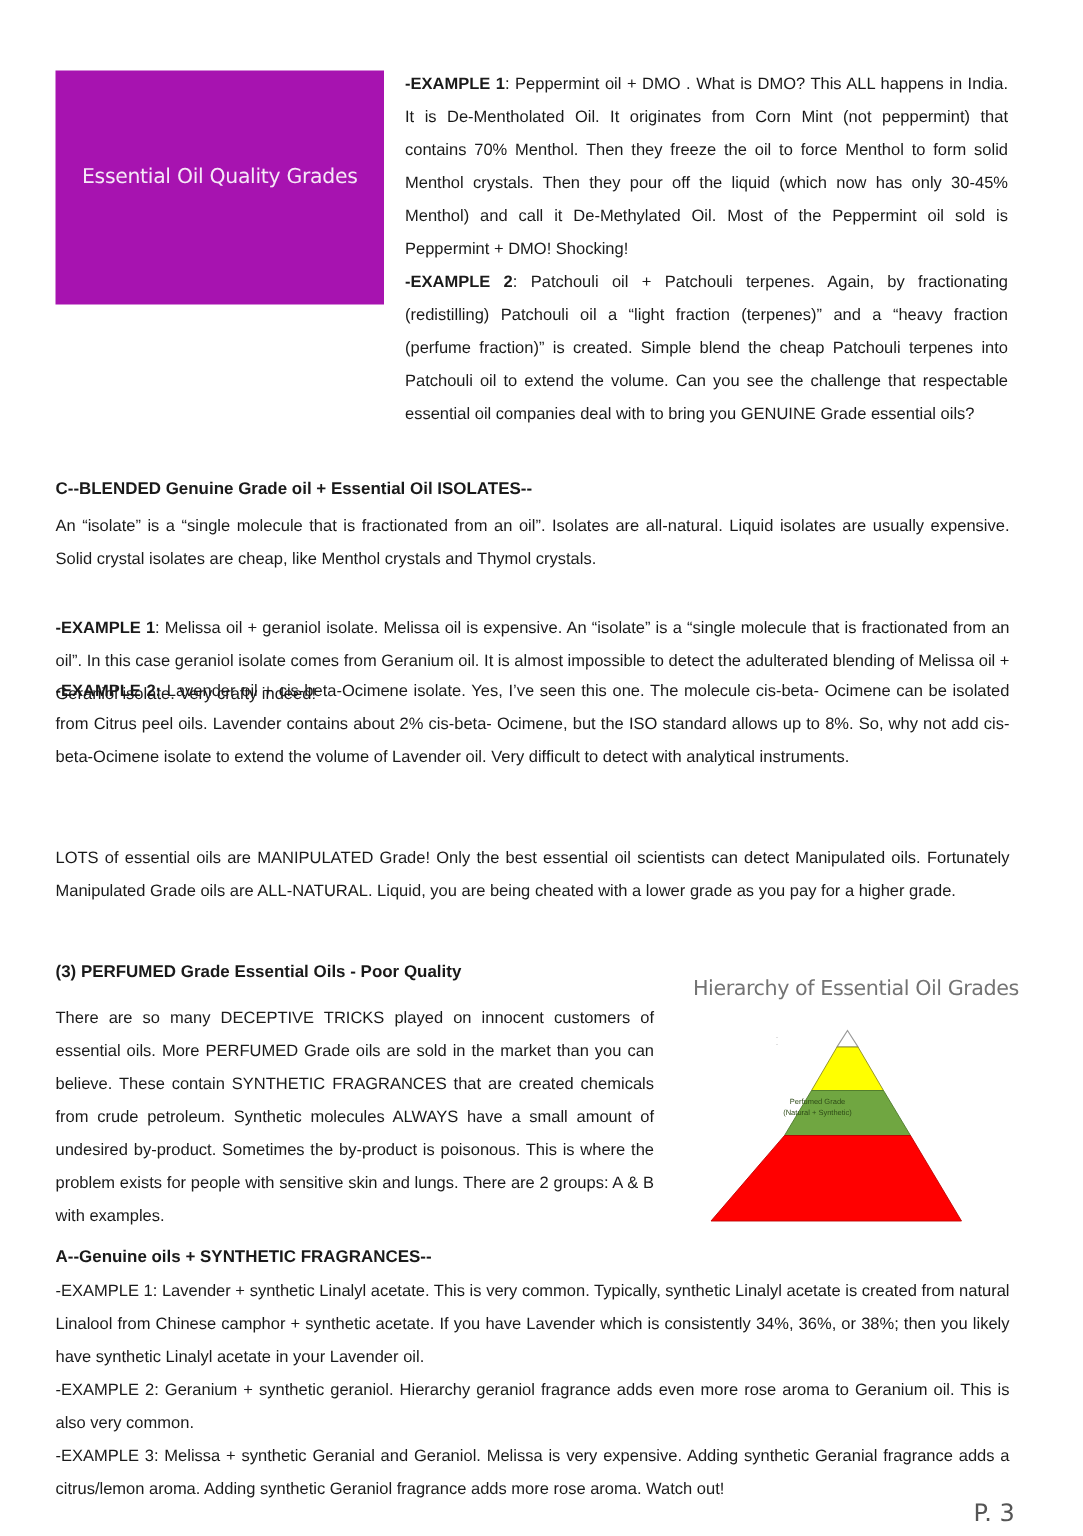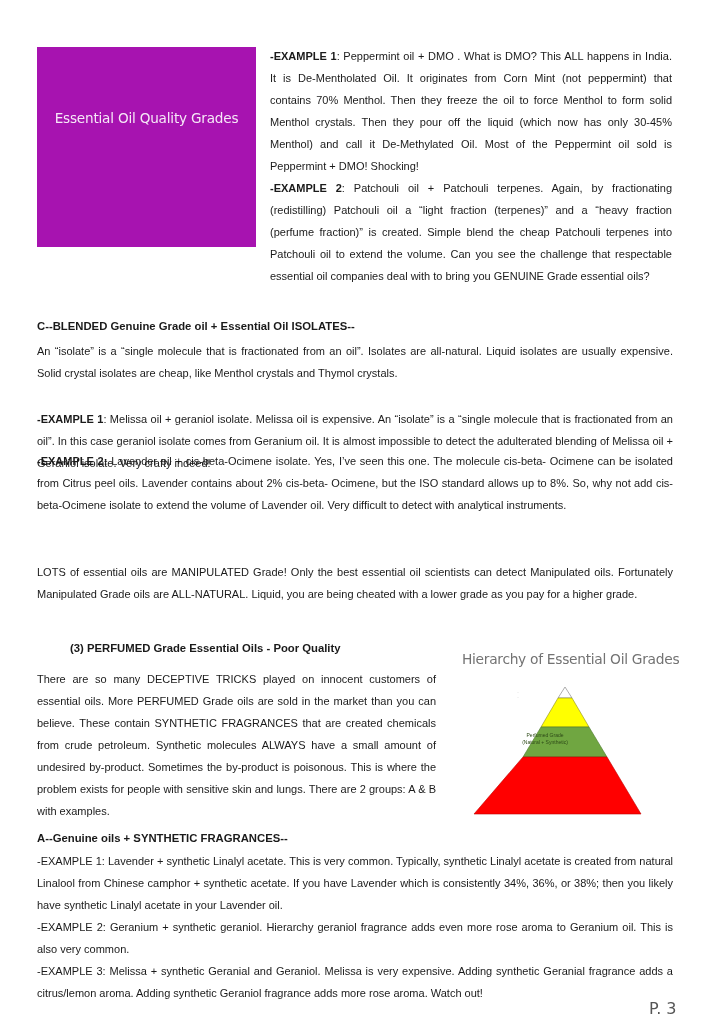--- a/index.html
+++ b/index.html
@@ -1,21 +1,21 @@
 <!DOCTYPE html>
 <html><head>
 <meta charset="utf-8">
 <style>
   html, body { margin: 0; padding: 0; background: #ffffff; }
   body {
     width: 722px; height: 1024px; position: relative; overflow: hidden;
     font-family: "Liberation Sans", sans-serif; color: #1a1a1a;
   }
   .purple-box {
-    position: absolute; left: 37px; top: 47px; width: 219px; height: 200px;
+    position: absolute; left: 37px; top: 47px; width: 219px; height: 156px;
     background: #a713b0;
   }
   .purple-box .title {
     position: absolute; left: 0; right: 0; top: 63px; text-align: center;
     color: #f6e8f7; font-family: "DejaVu Sans", sans-serif; font-size: 13.6px;
     letter-spacing: -0.2px;
   }
   .p { position: absolute; font-size: 11px; line-height: 22px; text-align: justify; margin: 0; }
   .top-right { left: 270px; top: 45px; width: 402px; }
   .full { left: 37px; width: 636px; }
@@ -48,21 +48,21 @@
 <div class="heading" style="left:37px; top:320px;text-align:right;">C--BLENDED Genuine Grade oil + Essential Oil ISOLATES--</div>
 
 <p class="p full" style="top:340px;">An “isolate” is a “single molecule that is fractionated from an oil”. Isolates are all-natural. Liquid isolates are usually expensive. Solid crystal isolates are cheap, like Menthol crystals and Thymol crystals.</p>
 
 <p class="p full" style="top:408px;"><b>-EXAMPLE 1</b><span>: Melissa oil + geraniol isolate. Melissa oil is expensive. An “isolate” is a “single molecule that is fractionated from an oil”. In this case geraniol isolate comes from Geranium oil. It is almost impossible to detect the adulterated blending of Melissa oil + Geraniol isolate. Very crafty indeed!</span></p>
 
 <p class="p full" style="top:450px;"><b>-EXAMPLE 2:</b><span> Lavender oil + cis-beta-Ocimene isolate. Yes, I’ve seen this one. The molecule cis-beta- Ocimene can be isolated from Citrus peel oils. Lavender contains about 2% cis-beta- Ocimene, but the ISO standard allows up to 8%. So, why not add cis-beta-Ocimene isolate to extend the volume of Lavender oil. Very difficult to detect with analytical instruments.</span></p>
 
 <p class="p full" style="top:561px;">LOTS of essential oils are MANIPULATED Grade! Only the best essential oil scientists can detect Manipulated oils. Fortunately Manipulated Grade oils are ALL-NATURAL. Liquid, you are being cheated with a lower grade as you pay for a higher grade.</p>
 
-<div class="heading" style="left:37px; top:642px;margin-left:33px;">(3) PERFUMED Grade Essential Oils - Poor Quality</div>
+<div class="heading" style="left:37px; top:642px;">(3) PERFUMED Grade Essential Oils - Poor Quality</div>
 
 <p class="p left-col" style="top:668px;">There are so many DECEPTIVE TRICKS played on innocent customers of essential oils. More PERFUMED Grade oils are sold in the market than you can believe. These contain SYNTHETIC FRAGRANCES that are created chemicals from crude petroleum. Synthetic molecules ALWAYS have a small amount of undesired by-product. Sometimes the by-product is poisonous. This is where the problem exists for people with sensitive skin and lungs. There are 2 groups: A &amp; B with examples.</p>
 
 <div class="diagram-title">Hierarchy of Essential Oil Grades</div>
 
 <div class="dots">·<br>·</div>
 
 <svg class="pyramid" viewBox="0 0 210 130">
   <polygon points="95,2 88,13 102,13" fill="#ffffff" stroke="#999" stroke-width="0.8"></polygon>
   <polygon points="88,13 102,13 119,42 71,42" fill="#ffff00" stroke="#8a8a20" stroke-width="0.6"></polygon>

